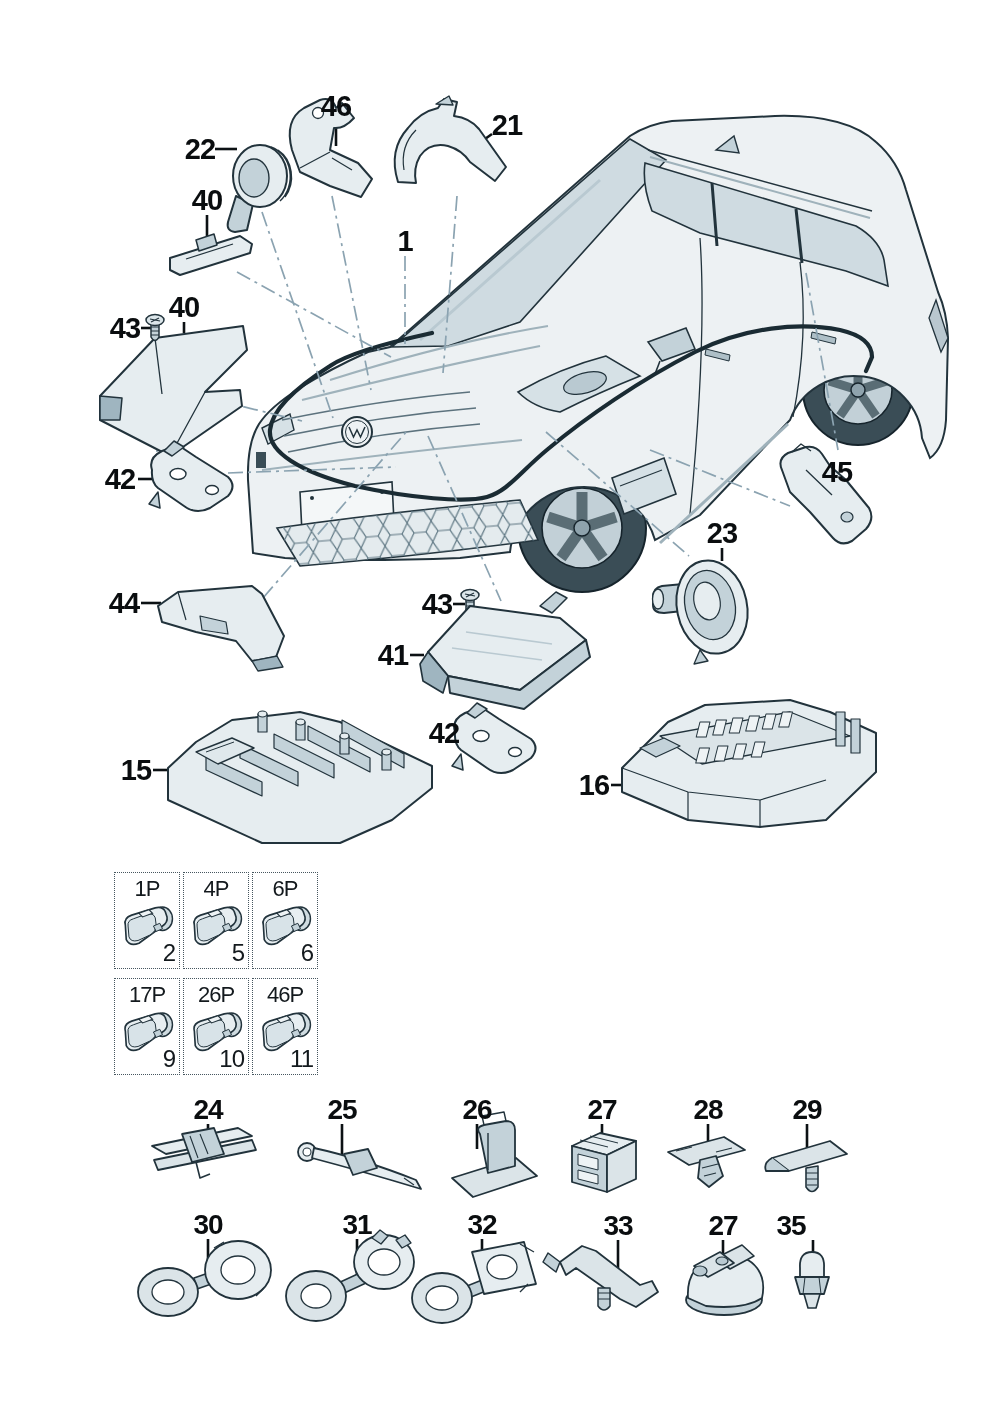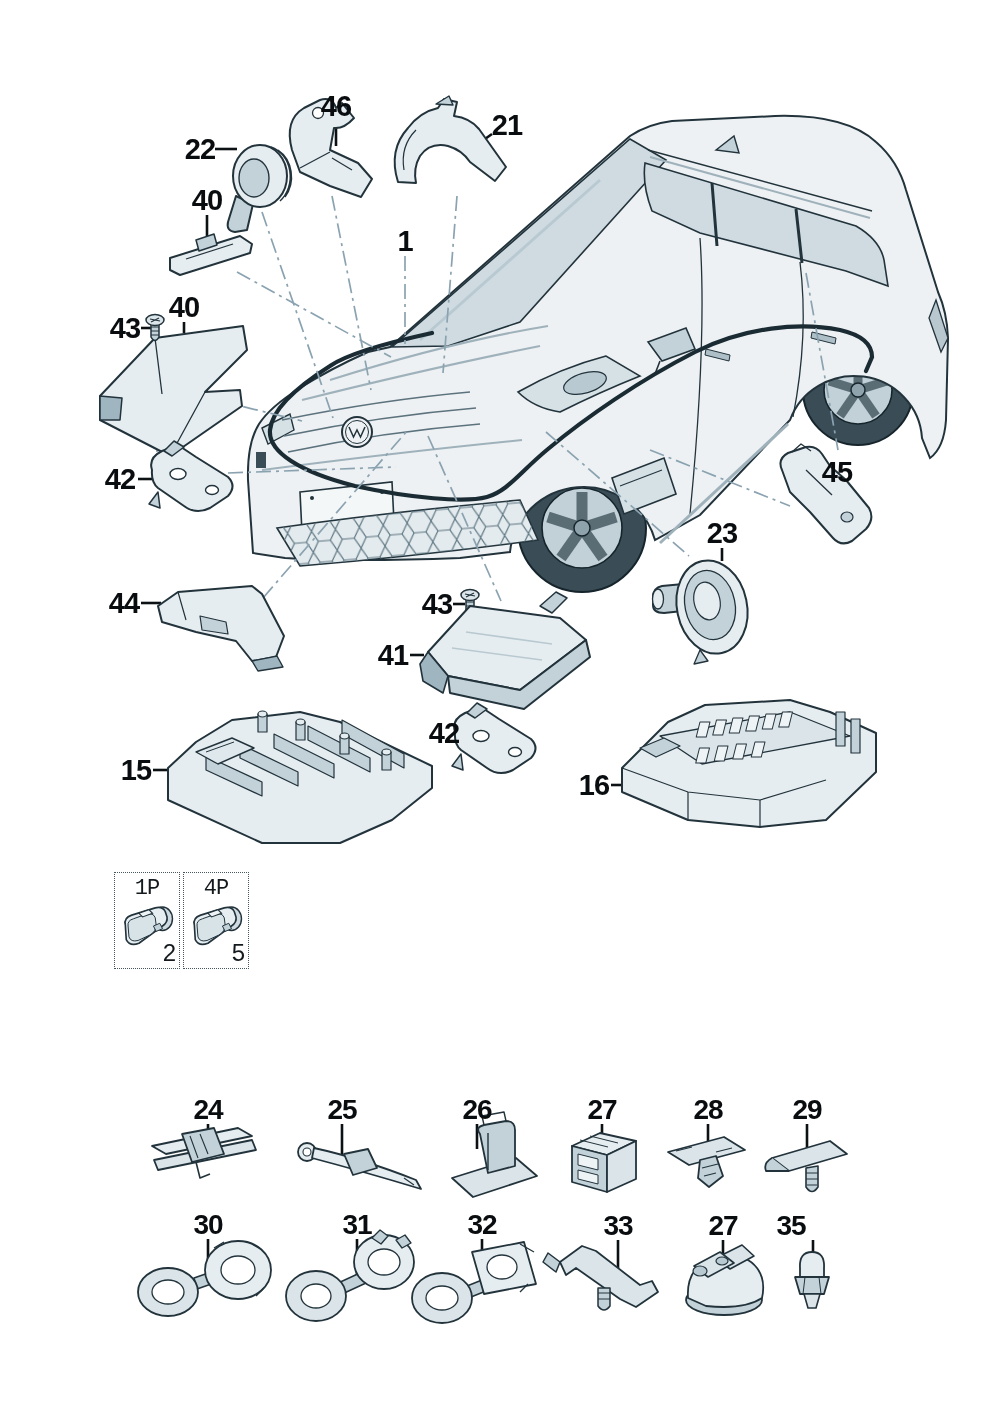--- a/index.html
+++ b/index.html
@@ -15,21 +15,21 @@
     line-height:1;white-space:nowrap;cursor:pointer;
   }
   .itemlabel{font-size:28px;text-align:right;}
   .grid-row{position:absolute;display:flex;gap:3px;}
   .cell{
     position:relative;width:66px;height:97px;border:1px dotted #46565f;
     background:#ffffff;box-sizing:border-box;
   }
   .cell .pin{
     position:absolute;top:3px;left:0;right:0;text-align:center;
-    font-size:22px;font-weight:400;color:#13191d;letter-spacing:-1px;font-family:Liberation Mono, monospace;
+    font-size:22px;font-weight:400;color:#13191d;letter-spacing:-1px;
   }
   .cell .num{
     position:absolute;bottom:1px;right:4px;
     font-size:24px;font-weight:400;color:#13191d;letter-spacing:-1px;
   }
   .cell svg{position:absolute;left:4px;top:29px;}
 </style>
 </head>
 <body>
 
@@ -443,16 +443,46 @@
         </svg>
     <div class="num">2</div>
   </div>
   <div class="cell">
     <div class="pin">4P</div>
     <svg width="58" height="48" viewBox="0 0 64 52">
           <use href="#connSym"></use>
         </svg>
     <div class="num">5</div>
   </div>
+  <div class="cell">
+    <div class="pin">6P</div>
+    <svg width="58" height="48" viewBox="0 0 64 52">
+          <use href="#connSym"></use>
+        </svg>
+    <div class="num">6</div>
+  </div>
 </div>
 
-
+<div class="grid-row" style="left:114px;top:978px">
+  <div class="cell">
+    <div class="pin">17P</div>
+    <svg width="58" height="48" viewBox="0 0 64 52">
+          <use href="#connSym"></use>
+        </svg>
+    <div class="num">9</div>
+  </div>
+  <div class="cell">
+    <div class="pin">26P</div>
+    <svg width="58" height="48" viewBox="0 0 64 52">
+          <use href="#connSym"></use>
+        </svg>
+    <div class="num">10</div>
+  </div>
+  <div class="cell">
+    <div class="pin">46P</div>
+    <svg width="58" height="48" viewBox="0 0 64 52">
+          <use href="#connSym"></use>
+        </svg>
+    <div class="num">11</div>
+  </div>
 </div>
 
+</div>
+
 </body></html>

